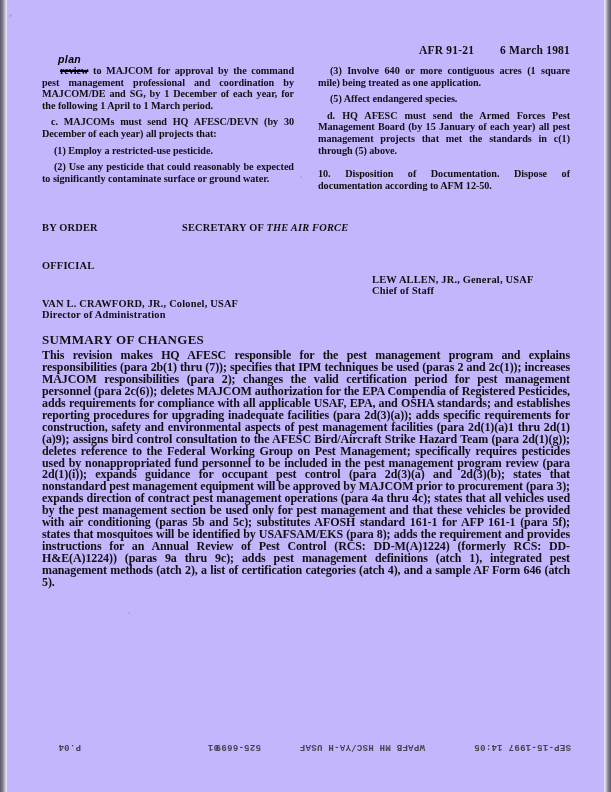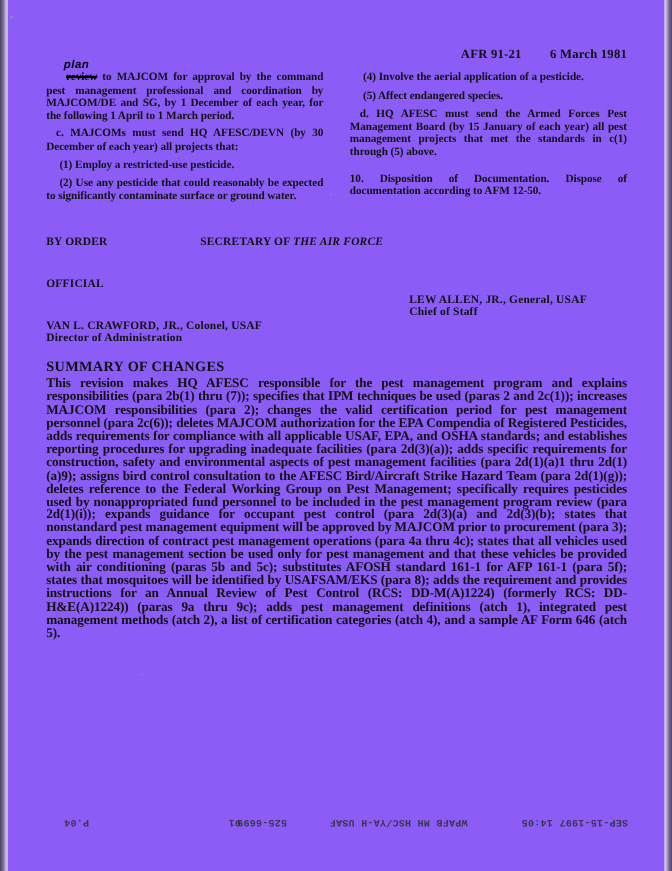--- a/index.html
+++ b/index.html
@@ -5,21 +5,21 @@
 <style>
   html, body {
     margin: 0;
     padding: 0;
     background: #ffffff;
   }
   .page {
     position: relative;
     width: 611px;
     height: 792px;
-    background: #8b5cf6;
+    background: #c4b5fd;
     overflow: hidden;
     font-family: "Liberation Serif", serif;
     color: #111111;
   }
 
   
   .scan-edge {
     position: absolute;
     top: 0;
     bottom: 0;
@@ -177,21 +177,21 @@
     <div class="cols">
 
       <div class="col">
         <p class="hang"><span class="handwrite"><span class="ink">plan</span><span class="strike">review</span></span><span> to MAJCOM for approval by the command pest management professional and coordination by MAJCOM/DE and SG, by 1 December of each year, for the following 1 April to 1 March period.</span></p>
         <p class="hang">c. MAJCOMs must send HQ AFESC/DEVN (by 30 December of each year) all projects that:</p>
         <p class="ind">(1) Employ a restricted-use pesticide.</p>
         <p class="ind">(2) Use any pesticide that could reasonably be expected to significantly contaminate surface or ground water.</p>
       </div>
 
       <div class="col">
-        <p class="ind">(4) Involve the aerial application of a pesticide.</p>
+        <p class="ind">(3) Involve 640 or more contiguous acres (1 square mile) being treated as one application.</p>
         <p class="ind">(5) Affect endangered species.</p>
         <p class="hang">d. HQ AFESC must send the Armed Forces Pest Management Board (by 15 January of each year) all pest management projects that met the standards in c(1) through (5) above.</p>
         <p class="gap">10. Disposition of Documentation. Dispose of documentation according to AFM 12-50.</p>
       </div>
 
     </div>
 
     <div class="authority">
       <div class="by-order">BY ORDER</div>
       <div class="secaf"><span>SECRETARY OF </span><span class="ital">THE AIR FORCE</span></div>

